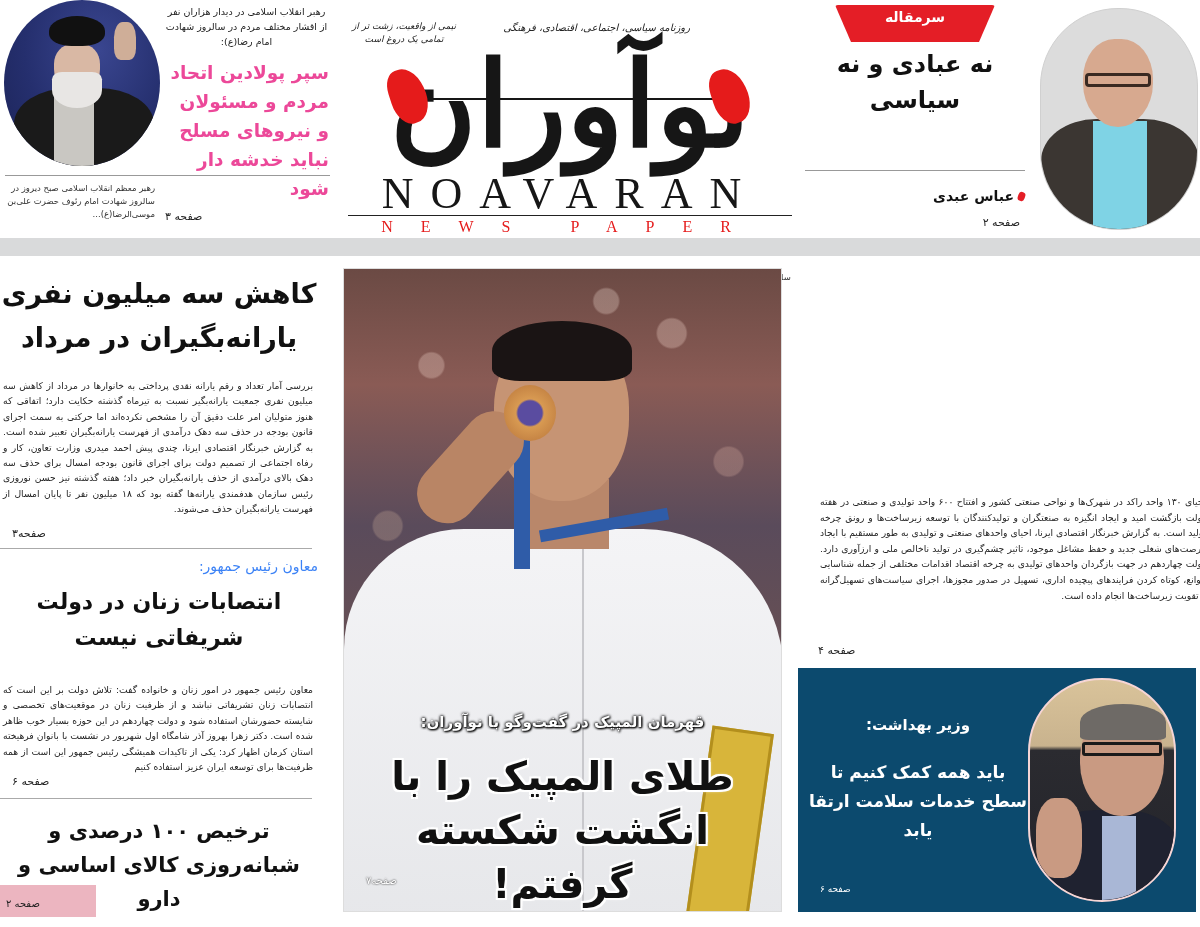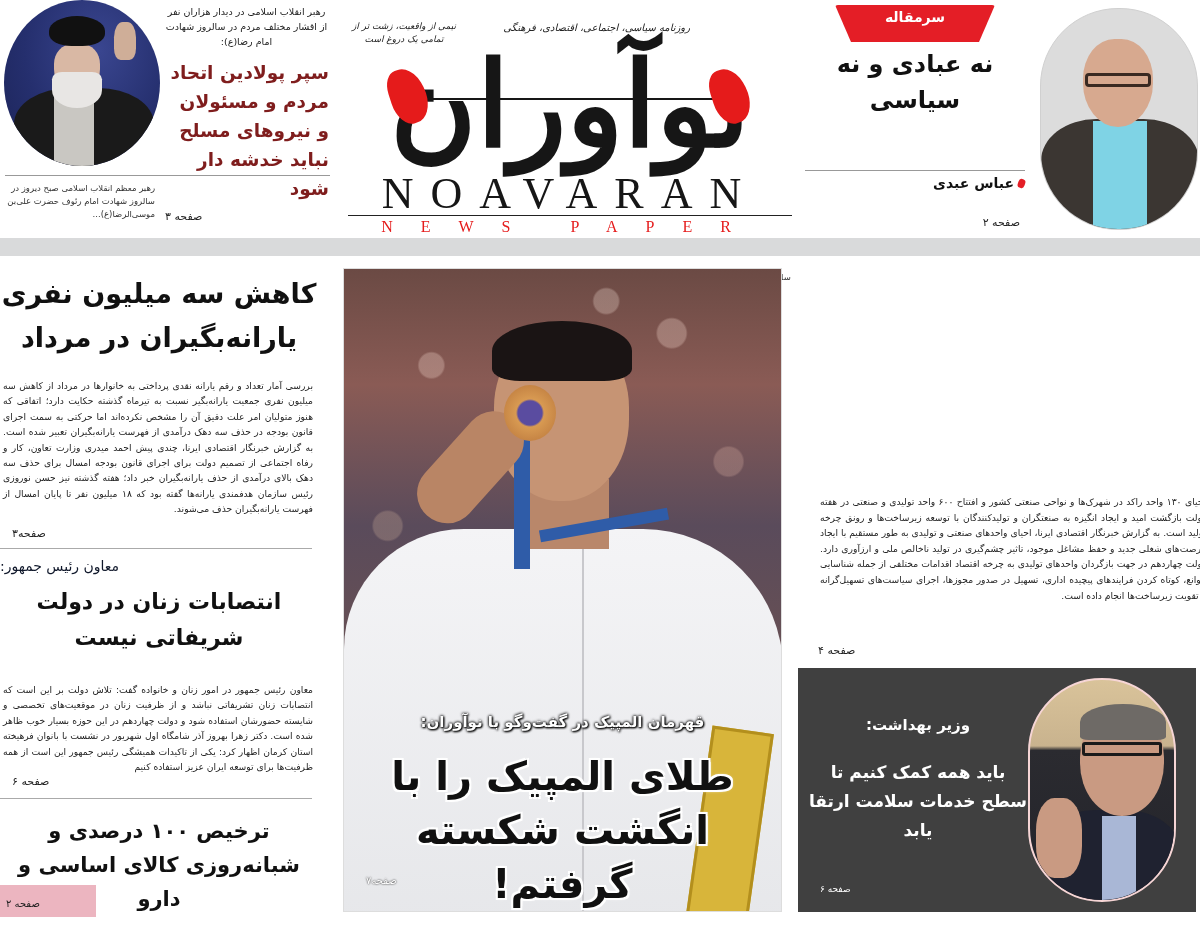--- a/index.html
+++ b/index.html
@@ -30,49 +30,49 @@
   #leader { left: 0; top: 0; width: 335px; height: 236px; }
   .leader-photo { position: absolute; left: 4px; top: 0; width: 156px; height: 166px; border-radius: 50%; overflow: hidden;
     background: radial-gradient(ellipse at 60% 30%, #3a4690 0%, #252f6e 55%, #1b2356 100%); }
   .leader-photo .turban { position:absolute; left:45px; top:16px; width:56px; height:30px; background:#111; border-radius: 50% 50% 40% 40%; }
   .leader-photo .face { position:absolute; left:50px; top:44px; width:46px; height:50px; background:#d9b8a4; border-radius: 40% 40% 50% 50%; }
   .leader-photo .beard { position:absolute; left:48px; top:72px; width:50px; height:36px; background:#e8e6e4; border-radius: 20% 20% 50% 50%; }
   .leader-photo .robe { position:absolute; left:10px; top:88px; width:140px; height:90px; background:#1a1a1a; border-radius: 40% 40% 0 0; }
   .leader-photo .shirt { position:absolute; left:50px; top:96px; width:40px; height:80px; background:#c9c7c2; }
   .leader-photo .hand { position:absolute; left:110px; top:22px; width:22px; height:38px; background:#cfae98; border-radius: 40% 40% 30% 30%; }
   .leader-kicker { position: absolute; right: 6px; top: 4px; width: 165px; font-size: 9.5px; line-height: 15px; color: #222; text-align: center; }
-  .leader-headline { position: absolute; right: 6px; top: 58px; width: 165px; font-size: 18.5px; font-weight: bold; line-height: 29px; color: #7f1d1d; text-align: right; }
+  .leader-headline { position: absolute; right: 6px; top: 58px; width: 165px; font-size: 18.5px; font-weight: bold; line-height: 29px; color: #ec4899; text-align: right; }
   .leader-rule { position: absolute; left: 5px; right: 5px; top: 175px; height: 1px; background: #999; }
   .leader-lead { position: absolute; left: 5px; top: 182px; width: 150px; font-size: 8.5px; line-height: 13px; color: #333; text-align: right; }
   .leader-page { position: absolute; left: 165px; top: 210px; font-size: 11px; color: #222; }
 
   
   #editorial { left: 800px; top: 0; width: 400px; height: 236px; }
   .ed-tag { position: absolute; left: 35px; top: 5px; width: 160px; height: 37px; background: #e41e26;
     clip-path: polygon(0 0, 100% 0, 90% 100%, 10% 100%); color: #fff; font-size: 14px; font-weight: bold; text-align: center; line-height: 25px; border-radius: 3px; }
   .ed-title { position: absolute; left: 30px; top: 46px; width: 170px; font-size: 24px; font-weight: bold; line-height: 36px; color: #111; text-align: center; }
   .ed-rule { position: absolute; left: 5px; top: 170px; width: 220px; height: 1px; background: #999; }
-  .ed-author { position: absolute; left: 100px; top: 175px; width: 125px; font-size: 14px; font-weight: bold; text-align: right; color: #111; }
+  .ed-author { position: absolute; left: 100px; top: 188px; width: 125px; font-size: 14px; font-weight: bold; text-align: right; color: #111; }
   .ed-author .dot { display:inline-block; width:7px; height:9px; background:#e41e26; border-radius:40%; margin-left:4px; transform: rotate(20deg); }
   .ed-page { position: absolute; left: 120px; top: 216px; width: 100px; font-size: 11px; text-align: right; color: #222; }
   .ed-photo { position: absolute; left: 240px; top: 8px; width: 158px; height: 222px; border-radius: 78px; overflow: hidden; background: #dcdcdc; border: 1px solid #d0d0d0; }
   .ed-photo .head { position:absolute; left:42px; top:30px; width:70px; height:88px; background:#d7a98f; border-radius: 45% 45% 50% 50%; }
   .ed-photo .glasses { position:absolute; left:44px; top:64px; width:66px; height:14px; border:3px solid #3a2a22; border-radius:4px; }
   .ed-photo .jacket { position:absolute; left:0; top:110px; width:158px; height:120px; background:#3b3632; border-radius: 35% 35% 0 0; }
   .ed-photo .shirt { position:absolute; left:52px; top:112px; width:54px; height:110px; background:#7fd3e5; }
 
   
   #left-col { left: 0; top: 262px; width: 320px; height: 665px; }
   .story1-title { position: absolute; left: 0; top: 10px; width: 318px; font-size: 27px; font-weight: bold; line-height: 44px; color: #111; text-align: center; }
   .story-body { position: absolute; font-size: 9.2px; line-height: 15.4px; color: #222; text-align: justify; text-align-last: right; direction: rtl; }
   .story1-body { left: 3px; top: 116px; width: 310px; }
   .page-ref { position: absolute; font-size: 11px; color: #222; }
   .hrule { position: absolute; height: 1px; background: #aaa; }
 
-  .story2-kicker { position: absolute; left: 0; top: 296px; width: 318px; font-size: 14px; color: #0f172a; text-align: left; }
+  .story2-kicker { position: absolute; left: 0; top: 296px; width: 318px; font-size: 14px; color: #3b82f6; text-align: right; }
   .story2-title { position: absolute; left: 0; top: 322px; width: 318px; font-size: 22px; font-weight: bold; line-height: 36px; color: #111; text-align: center; }
   .story2-body { left: 3px; top: 420px; width: 310px; }
 
   .story3-title { position: absolute; left: 0; top: 552px; width: 318px; font-size: 21px; font-weight: bold; line-height: 34px; color: #111; text-align: center; }
 
   .watermark { position: absolute; left: 0; top: 885px; width: 96px; height: 32px; background: rgba(220,120,140,0.55); }
   .watermark-text { position: absolute; left: 6px; top: 898px; font-size: 10px; color: #222; }
 
   
   #hero { left: 343px; top: 268px; width: 439px; height: 644px; overflow: hidden; border: 1px solid #ddd;
@@ -98,21 +98,21 @@
     text-shadow: 0 0 3px #000, 0 0 3px #000, 1px 1px 2px #000; }
   .hero-title { position:absolute; left: 0; right: 0; top: 480px; text-align: center; font-size: 40px; font-weight: bold; line-height: 54px; color: #111;
     text-shadow: 0 0 3px #fff, 0 0 4px #fff, 2px 2px 0 #fff, -2px -2px 0 #fff, 2px -2px 0 #fff, -2px 2px 0 #fff; }
   .hero-page { position:absolute; left: 22px; top: 606px; font-size: 10px; color: #fff; text-shadow: 0 0 2px #000; }
 
   
   #right-col { left: 800px; top: 262px; width: 400px; height: 400px; }
   .story4-title { position: absolute; left: 8px; top: 30px; width: 384px; font-size: 38px; font-weight: bold; line-height: 64px; color: #111; text-align: center; }
   .story4-body { left: 20px; top: 232px; width: 386px; font-size: 9.2px; line-height: 15.6px; }
 
-  #health-box { left: 798px; top: 668px; width: 398px; height: 244px; background: #404040; }
+  #health-box { left: 798px; top: 668px; width: 398px; height: 244px; background: #0c4a6e; }
   .hb-kicker { position:absolute; left: 20px; top: 48px; width: 200px; text-align: center; font-size: 15px; font-weight: bold; color: #fff; }
   .hb-title { position:absolute; left: 10px; top: 90px; width: 220px; text-align: center; font-size: 17px; font-weight: bold; line-height: 29px; color: #fff; }
   .hb-page { position:absolute; left: 22px; top: 216px; font-size: 9px; color: #fff; }
   .hb-photo { position:absolute; left: 230px; top: 10px; width: 148px; height: 224px; border-radius: 74px; overflow: hidden; border: 2px solid #f6d5d5;
     background: linear-gradient(180deg,#d9c39a 0%, #c9b38e 30%, #2b2b30 32%, #22232a 100%); }
   .hb-photo .head { position:absolute; left: 50px; top: 30px; width: 84px; height: 106px; background:#c99a82; border-radius: 45% 45% 50% 50%; }
   .hb-photo .hair { position:absolute; left: 50px; top: 24px; width: 86px; height: 36px; background:#6e6a66; border-radius: 50% 50% 10% 10%; }
   .hb-photo .glasses { position:absolute; left: 52px; top: 62px; width: 80px; height: 14px; border:3px solid #1a1a1a; border-radius: 3px; }
   .hb-photo .suit { position:absolute; left: 10px; top: 130px; width: 140px; height: 100px; background:#1f2230; border-radius: 40% 40% 0 0; }
   .hb-photo .shirt { position:absolute; left: 72px; top: 136px; width: 34px; height: 90px; background:#a9b7d6; }

